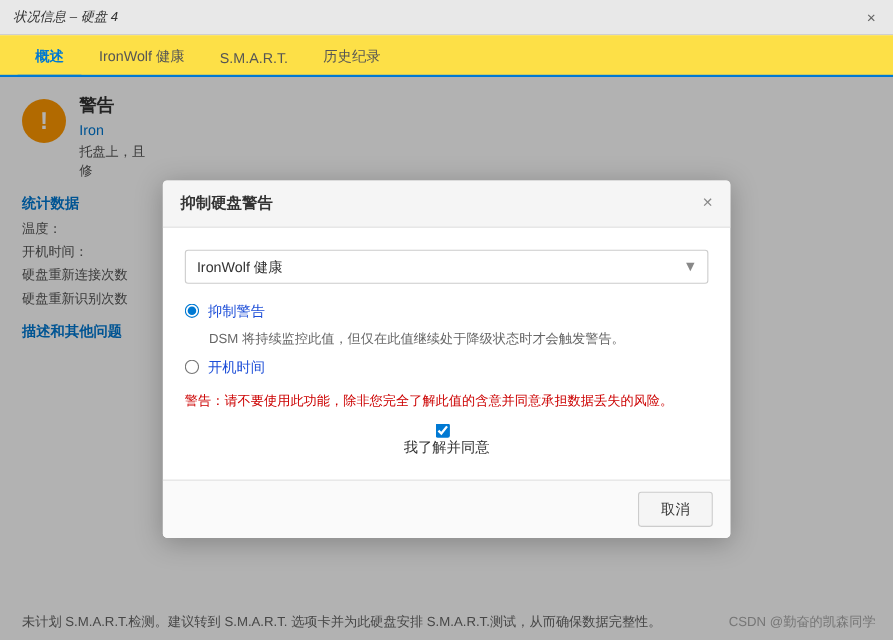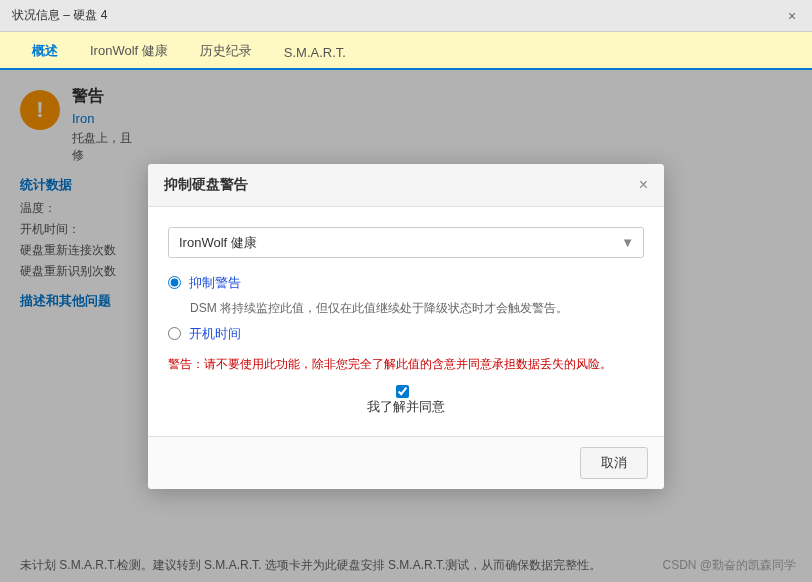--- a/index.html
+++ b/index.html
@@ -28,37 +28,38 @@
       height: 32px;
       display: flex;
       align-items: center;
       justify-content: space-between;
       padding: 0 12px;
       border-bottom: 1px solid #ccc;
     }
     .title-bar-text {
       font-size: 12px;
       color: #333;
+      font-style: italic;
     }
     .title-bar-close {
       width: 16px;
       height: 16px;
       display: flex;
       align-items: center;
       justify-content: center;
       cursor: pointer;
       color: #666;
       font-size: 14px;
     }
 
     
     .tab-bar {
       display: flex;
       align-items: flex-end;
-      background: #fef9c3;
+      background: #fde047;
       border-bottom: 2px solid #0079d3;
       padding: 0 16px;
       height: 38px;
     }
     .tab-item {
       padding: 8px 16px;
       font-size: 13px;
       color: #555;
       cursor: pointer;
       border-bottom: 2px solid transparent;
@@ -309,22 +310,22 @@
 <div class="main-window">
 
   <div class="title-bar">
     <span class="title-bar-text">状况信息 – 硬盘 4</span>
     <span class="title-bar-close">×</span>
   </div>
 
   <div class="tab-bar">
     <div class="tab-item active">概述</div>
     <div class="tab-item">IronWolf 健康</div>
+    <div class="tab-item">S.M.A.R.T.</div>
     <div class="tab-item">历史纪录</div>
-    <div class="tab-item">S.M.A.R.T.</div>
   </div>
 
   <div class="content-area">
 
     <div class="alert-section">
       <div class="alert-icon-circle">
         <span>!</span>
       </div>
       <div class="alert-text-block">
         <div class="alert-title">警告</div>

